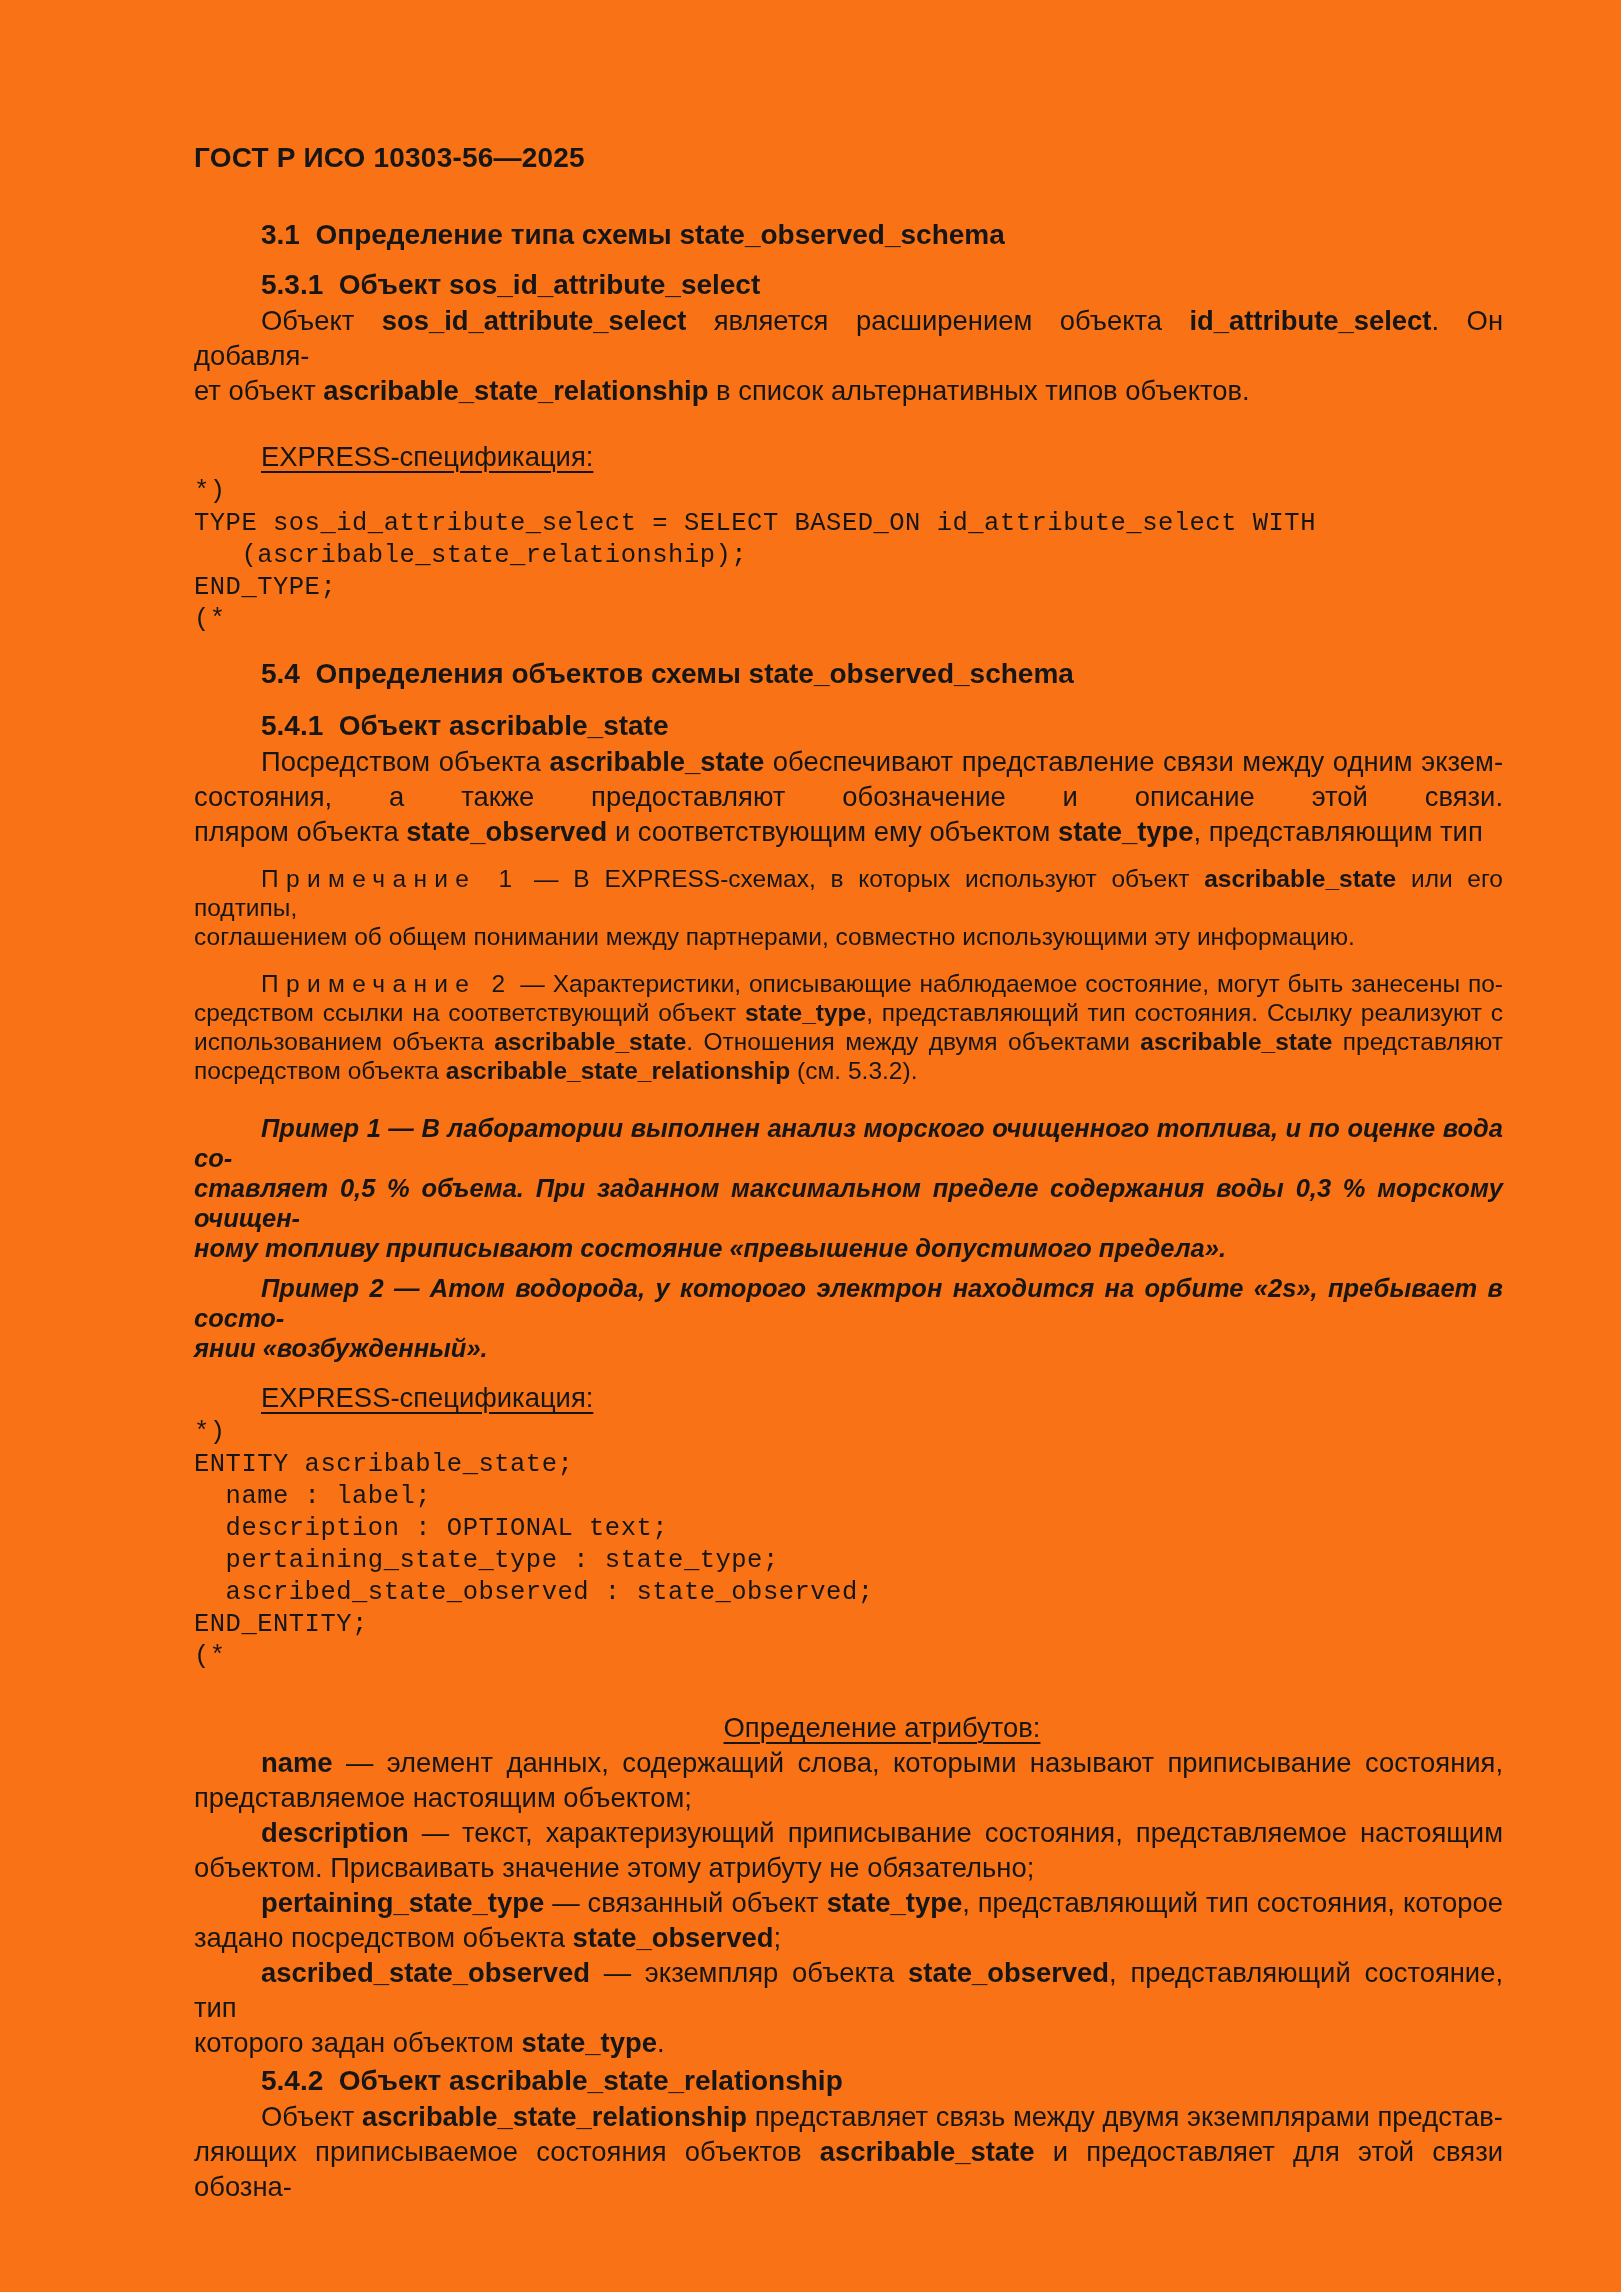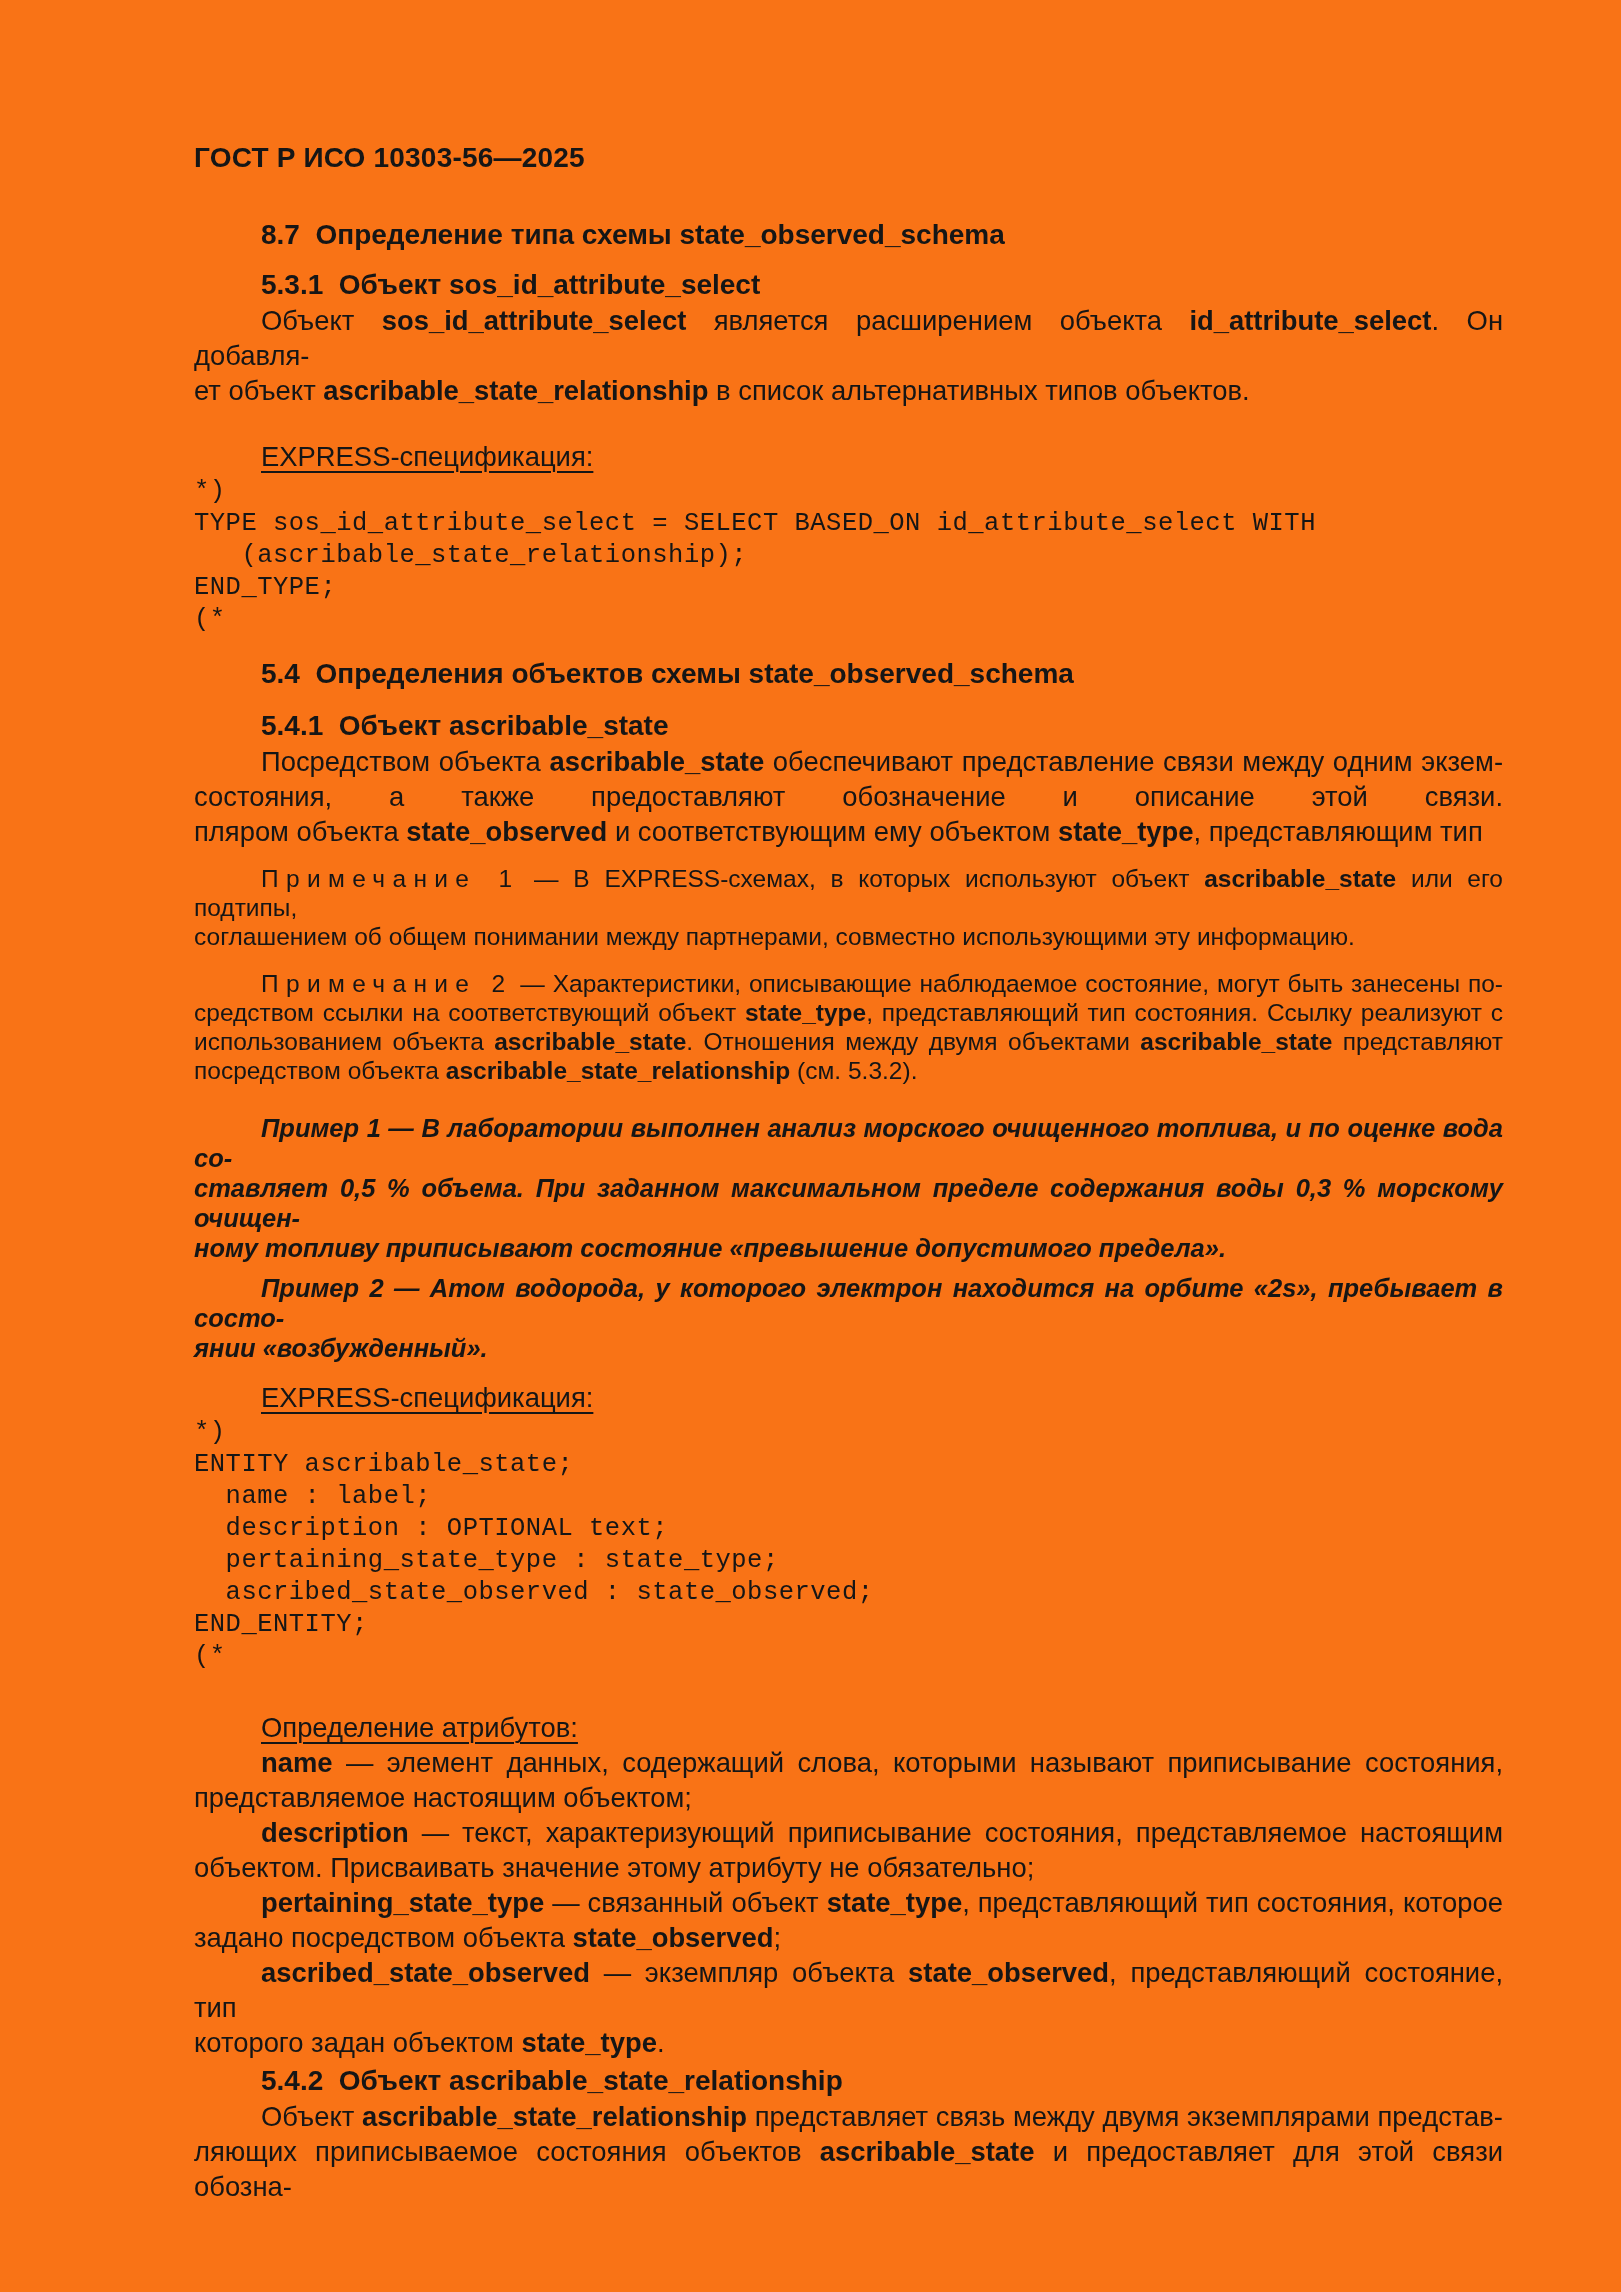--- a/index.html
+++ b/index.html
@@ -54,21 +54,21 @@
   .ex1 { margin-top: 27.4px; }
   .ex2 { margin-top: 10.8px; }
   
   .spec-label {
     margin-left: 67px;
     font-size: 27.4px;
     line-height: 35px;
   }
   .label1 { margin-top: 31px; }
   .label2 { margin-top: 16.7px; }
-  .attrs-label { margin-top: 37px; }
+  .attrs-label { margin-top: 37px; text-align: center; }
   .spec-label .u {
     text-decoration: underline;
     text-decoration-thickness: 2px;
     text-underline-offset: 4.9px;
   }
   
   .code {
     font-family: "Liberation Mono", monospace;
     font-size: 25.5px;
     line-height: 32px;
@@ -80,21 +80,21 @@
   .b  { font-weight: bold; }
   .ls { letter-spacing: 0.30em; }
 </style>
 </head>
 <body>
 
 <div class="page">
 
   <div class="doc-code">ГОСТ Р ИСО 10303-56—2025</div>
 
-  <div class="h h53">8.7  Определение типа схемы state_observed_schema</div>
+  <div class="h h53">3.1  Определение типа схемы state_observed_schema</div>
   <div class="h h531">5.3.1  Объект sos_id_attribute_select</div>
 
   <div class="para">
       <div class="line"><span>Объект </span><span class="b">sos_id_attribute_select</span><span> является расширением объекта </span><span class="b">id_attribute_select</span><span>. Он добавля-</span></div>
       <div class="line"><span>ет объект </span><span class="b">ascribable_state_relationship</span><span> в список альтернативных типов объектов.</span></div>
     </div>
 
   <div class="spec-label label1"><span class="u">EXPRESS-спецификация:</span></div>
   <div class="code">*)
 TYPE sos_id_attribute_select = SELECT BASED_ON id_attribute_select WITH

